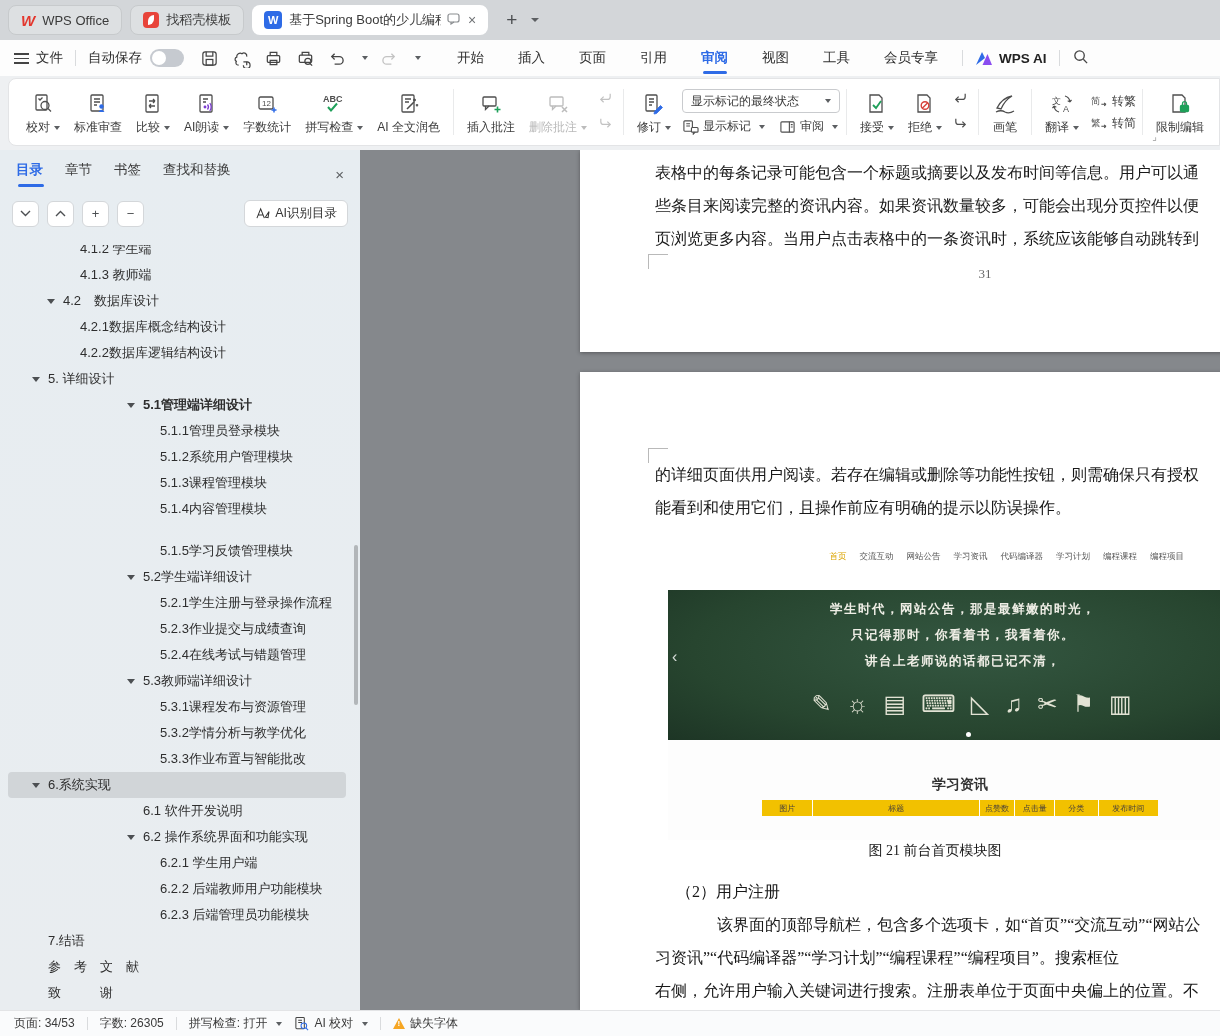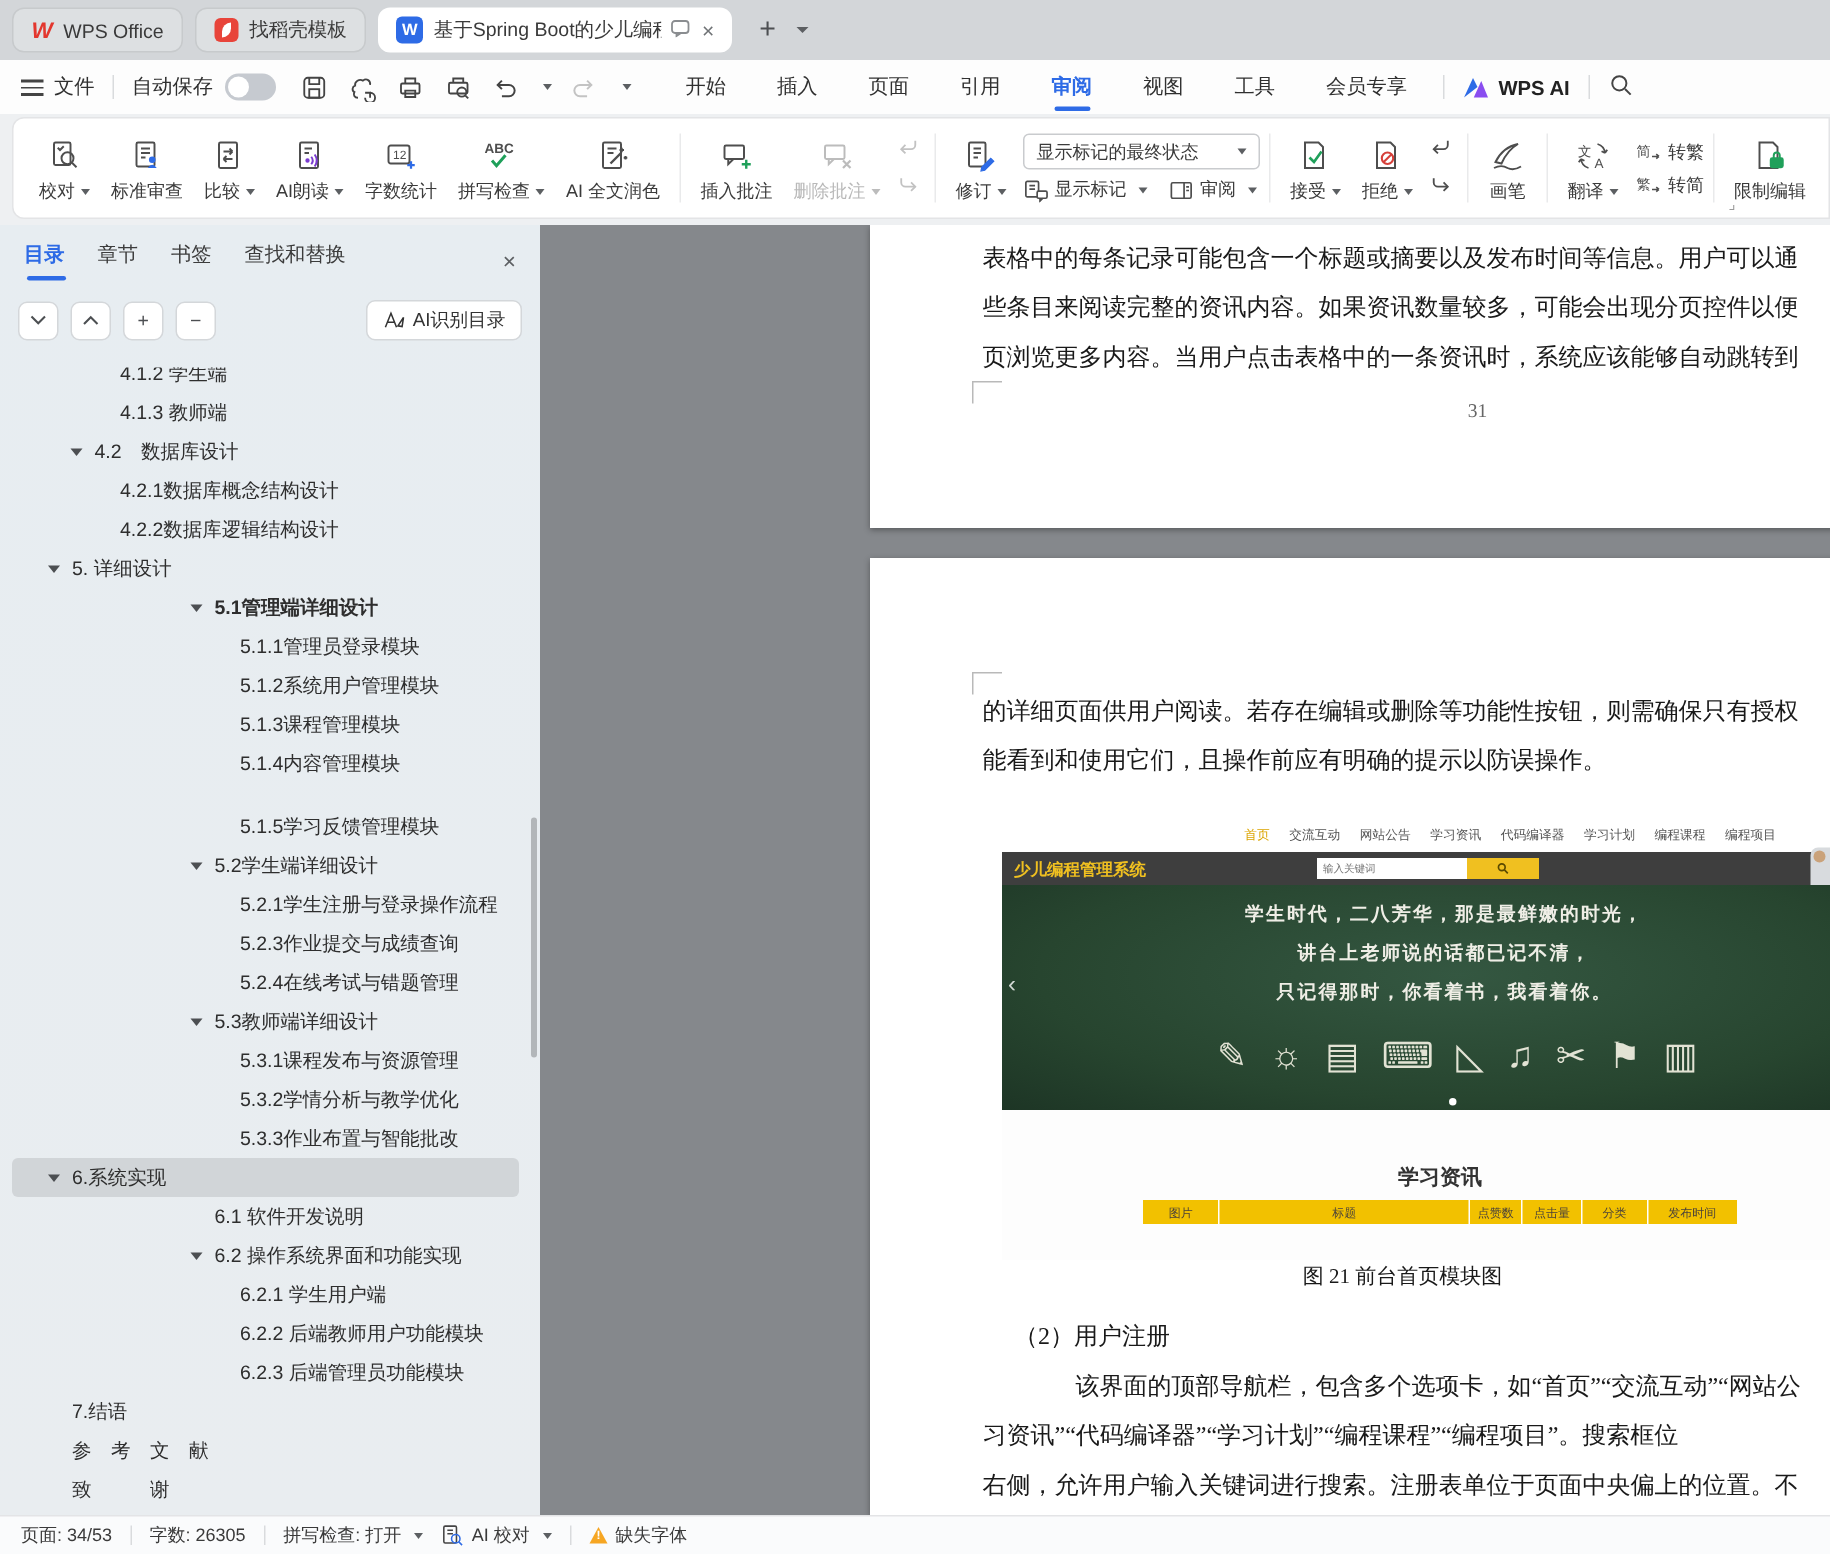--- a/index.html
+++ b/index.html
@@ -609,39 +609,26 @@
         <div class="appnav" id="appNav">
             <span class="navlink gold">首页</span>
             <span class="navlink">交流互动</span>
             <span class="navlink">网站公告</span>
             <span class="navlink">学习资讯</span>
             <span class="navlink">代码编译器</span>
             <span class="navlink">学习计划</span>
             <span class="navlink">编程课程</span>
             <span class="navlink">编程项目</span>
           </div>
-        <div class="appheader">
-          <span class="brand">少儿编程管理系统</span>
-          <span class="appsearch">
-            <input type="text" placeholder="输入关键词" style="">
-            <span class="gobtn">
-                <svg width="8" height="8" viewBox="0 0 10 10" fill="none" stroke="#5b4a00" stroke-width="1.4">
-                  <circle cx="4" cy="4" r="2.8"></circle>
-                  <path d="M6.2,6.2 L9,9"></path>
-                </svg>
-              </span>
-          </span>
-          <span class="mascot"></span>
-        </div>
         <div class="apphero">
           <span class="heroarrow">‹</span>
           <div id="heroLines">
-              <div class="heroline">学生时代，二八芳华，那是最鲜嫩的时光，</div>
+              <div class="heroline">学生时代，网站公告，那是最鲜嫩的时光，</div>
+              <div class="heroline">只记得那时，你看着书，我看着你。</div>
               <div class="heroline">讲台上老师说的话都已记不清，</div>
-              <div class="heroline">只记得那时，你看着书，我看着你。</div>
             </div>
           <div id="doodles">
               <span class="doodle">✎</span>
               <span class="doodle">☼</span>
               <span class="doodle">▤</span>
               <span class="doodle">⌨</span>
               <span class="doodle">◺</span>
               <span class="doodle">♫</span>
               <span class="doodle">✂</span>
               <span class="doodle">⚑</span>

